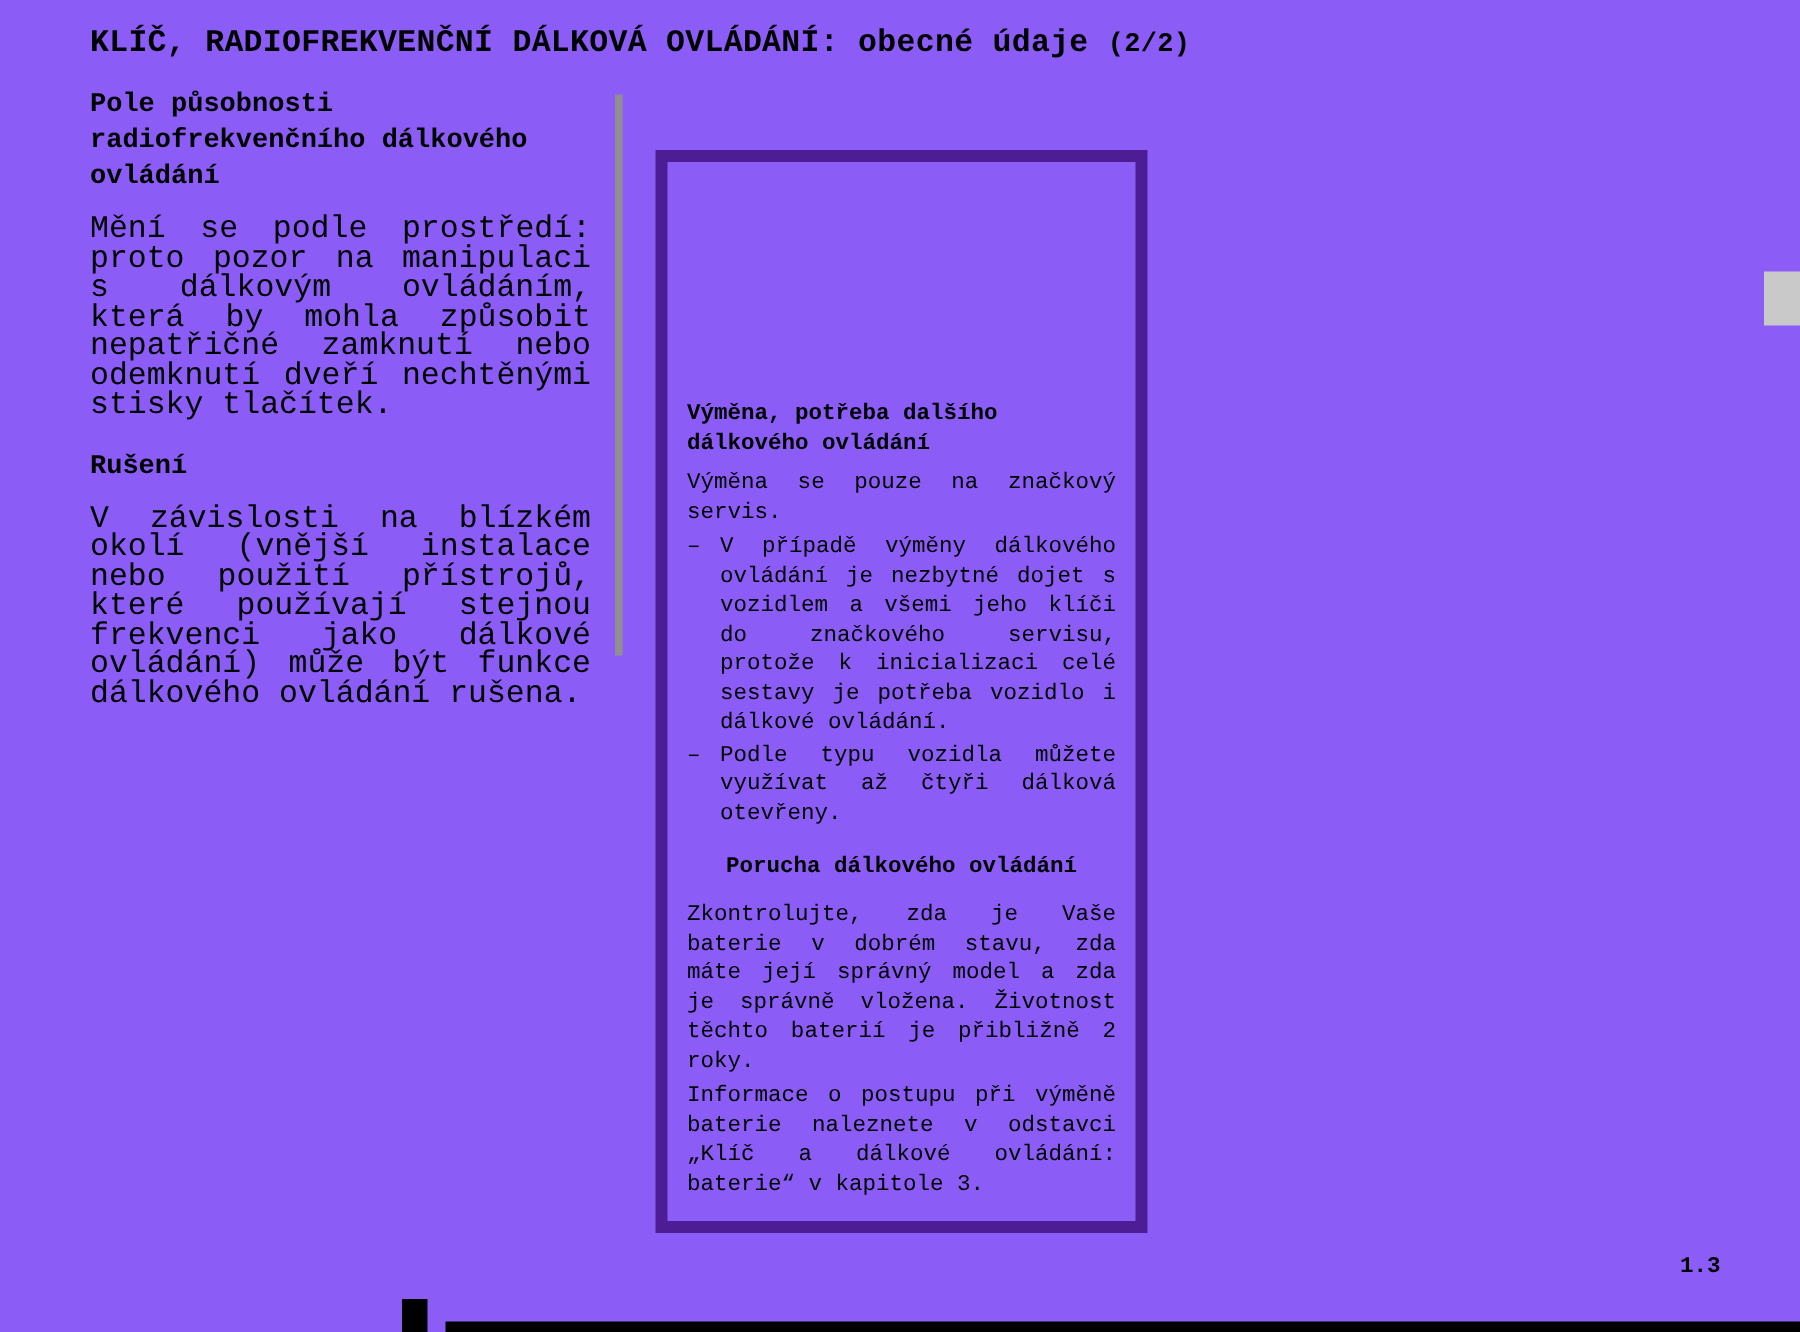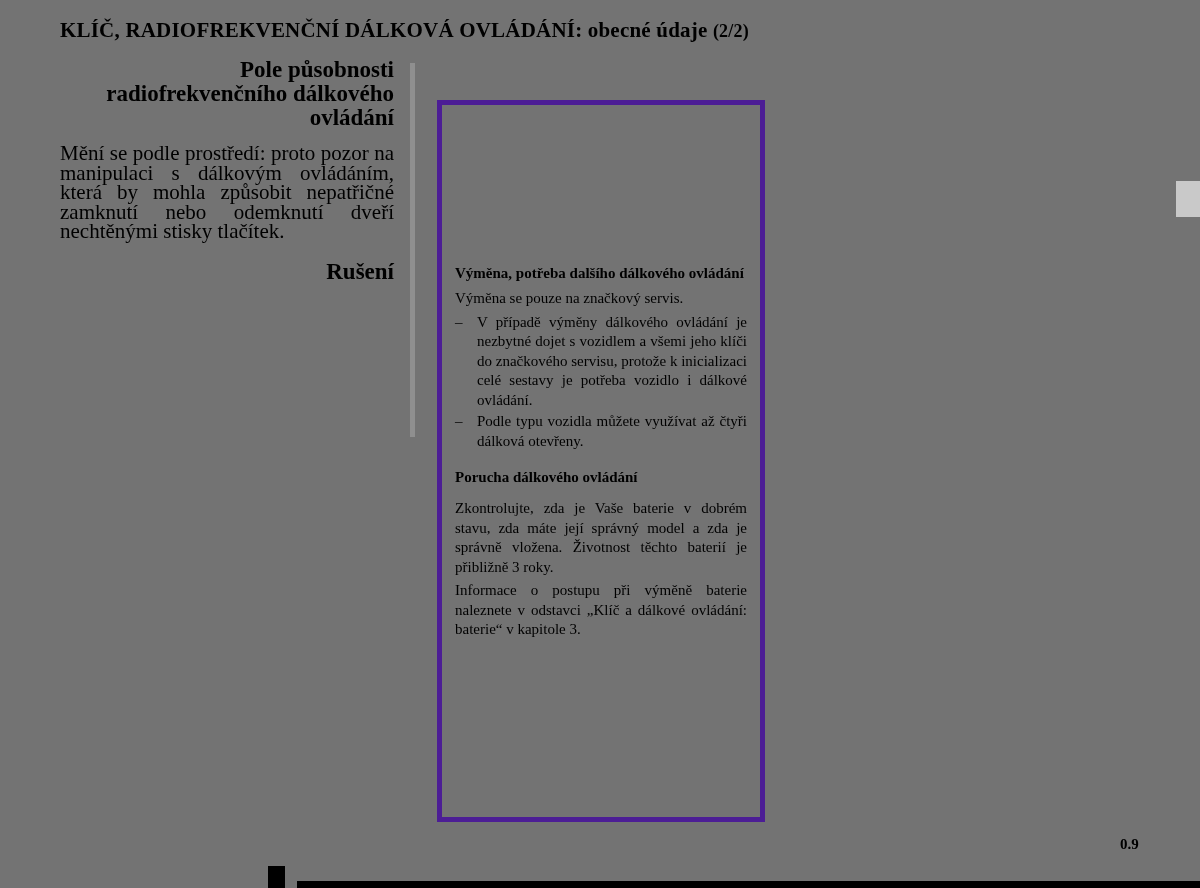--- a/index.html
+++ b/index.html
@@ -1,21 +1,21 @@
 <!DOCTYPE html>
 <html><head>
 <meta charset="utf-8">
 <style>
   html, body { margin: 0; padding: 0; background: #ffffff; }
   .page {
     position: relative;
     width: 1200px;
     height: 888px;
-    background: #737373;
-    font-family: Liberation Serif, serif;
+    background: #8b5cf6;
+    font-family: Liberation Mono, monospace;
     color: #000;
     overflow: hidden;
   }
   .title {
     position: absolute;
     left: 60px;
     top: 18px;
     font-size: 21px;
     font-weight: bold;
     letter-spacing: 0.2px;
@@ -24,24 +24,23 @@
   .title .suffix { font-size: 18px; }
 
   .left-col {
     position: absolute;
     left: 60px;
     top: 58px;
     width: 334px;
   }
   .left-col h2 {
     margin: 0 0 14px 0;
-    font-size: 23px;
+    font-size: 18px;
     line-height: 24px;
     font-weight: bold;
-    text-align: right;
   }
   .left-col h2.rusen { margin: 18px 0 14px 0; }
   .left-col p {
     margin: 0 0 13px 0;
     font-size: 21px;
     line-height: 19.5px;
     text-align: justify;
   }
   .left-col .note-label { font-weight: bold; }
 
@@ -53,31 +52,31 @@
     height: 374px;
     background: #8f8f8f;
   }
 
   .info-box {
     position: absolute;
     left: 437px;
     top: 100px;
     width: 328px;
     height: 722px;
-    border: 5px solid #4c1d95;
+    border: 8px solid #4c1d95;
     box-sizing: border-box;
     padding: 158px 13px 0 13px;
   }
   .info-box h3 {
     margin: 0 0 6px 0;
     font-size: 15px;
     line-height: 20px;
     font-weight: bold;
   }
-  .info-box h3.second { margin: 16px 0 12px 0; }
+  .info-box h3.second { margin: 16px 0 12px 0; text-align: center; }
   .info-box p {
     margin: 0 0 4px 0;
     font-size: 15px;
     line-height: 19.5px;
     text-align: justify;
   }
   .bullets {
     list-style: none;
     margin: 4px 0 14px 0;
     padding: 0;
@@ -137,42 +136,43 @@
 
   <div class="title">
     <span>KLÍČ, RADIOFREKVENČNÍ DÁLKOVÁ OVLÁDÁNÍ: obecné údaje</span>
     <span class="suffix">(2/2)</span>
   </div>
 
   <div class="left-col">
     <h2>Pole působnosti radiofrekvenčního dálkového ovládání</h2>
     <p>Mění se podle prostředí: proto pozor na manipulaci s dálkovým ovládáním, která by mohla způsobit nepatřičné zamknutí nebo odemknutí dveří nechtěnými stisky tlačítek.</p>
     <h2 class="rusen">Rušení</h2>
+    <p>V závislosti na blízkém okolí (vnější instalace nebo použití přístrojů, které používají stejnou frekvenci jako dálkové ovládání) může být funkce dálkového ovládání rušena.</p>
   </div>
 
   <div class="divider"></div>
 
   <div class="info-box">
     <h3>Výměna, potřeba dalšího dálkového ovládání</h3>
     <p>Výměna se pouze na značkový servis.</p>
     <ul class="bullets">
       <li>
         <span class="dash">–</span>
         <span>V případě výměny dálkového ovládání je nezbytné dojet s vozidlem a všemi jeho klíči do značkového servisu, protože k inicializaci celé sestavy je potřeba vozidlo i dálkové ovládání.</span>
       </li>
       <li>
         <span class="dash">–</span>
         <span>Podle typu vozidla můžete využívat až čtyři dálková otevřeny.</span>
       </li>
     </ul>
     <h3 class="second">Porucha dálkového ovládání</h3>
-    <p>Zkontrolujte, zda je Vaše baterie v dobrém stavu, zda máte její správný model a zda je správně vložena. Životnost těchto baterií je přibližně 3 roky.</p>
+    <p>Zkontrolujte, zda je Vaše baterie v dobrém stavu, zda máte její správný model a zda je správně vložena. Životnost těchto baterií je přibližně 2 roky.</p>
     <p>Informace o postupu při výměně baterie naleznete v odstavci „Klíč a dálkové ovládání: baterie“ v kapitole 3.</p>
   </div>
 
-  <div class="page-number">0.9</div>
+  <div class="page-number">1.3</div>
 
   <div class="side-tab"></div>
 
   <div class="footer-marker"></div>
   <div class="footer-bar"></div>
 
 </div>
 
 </body></html>

